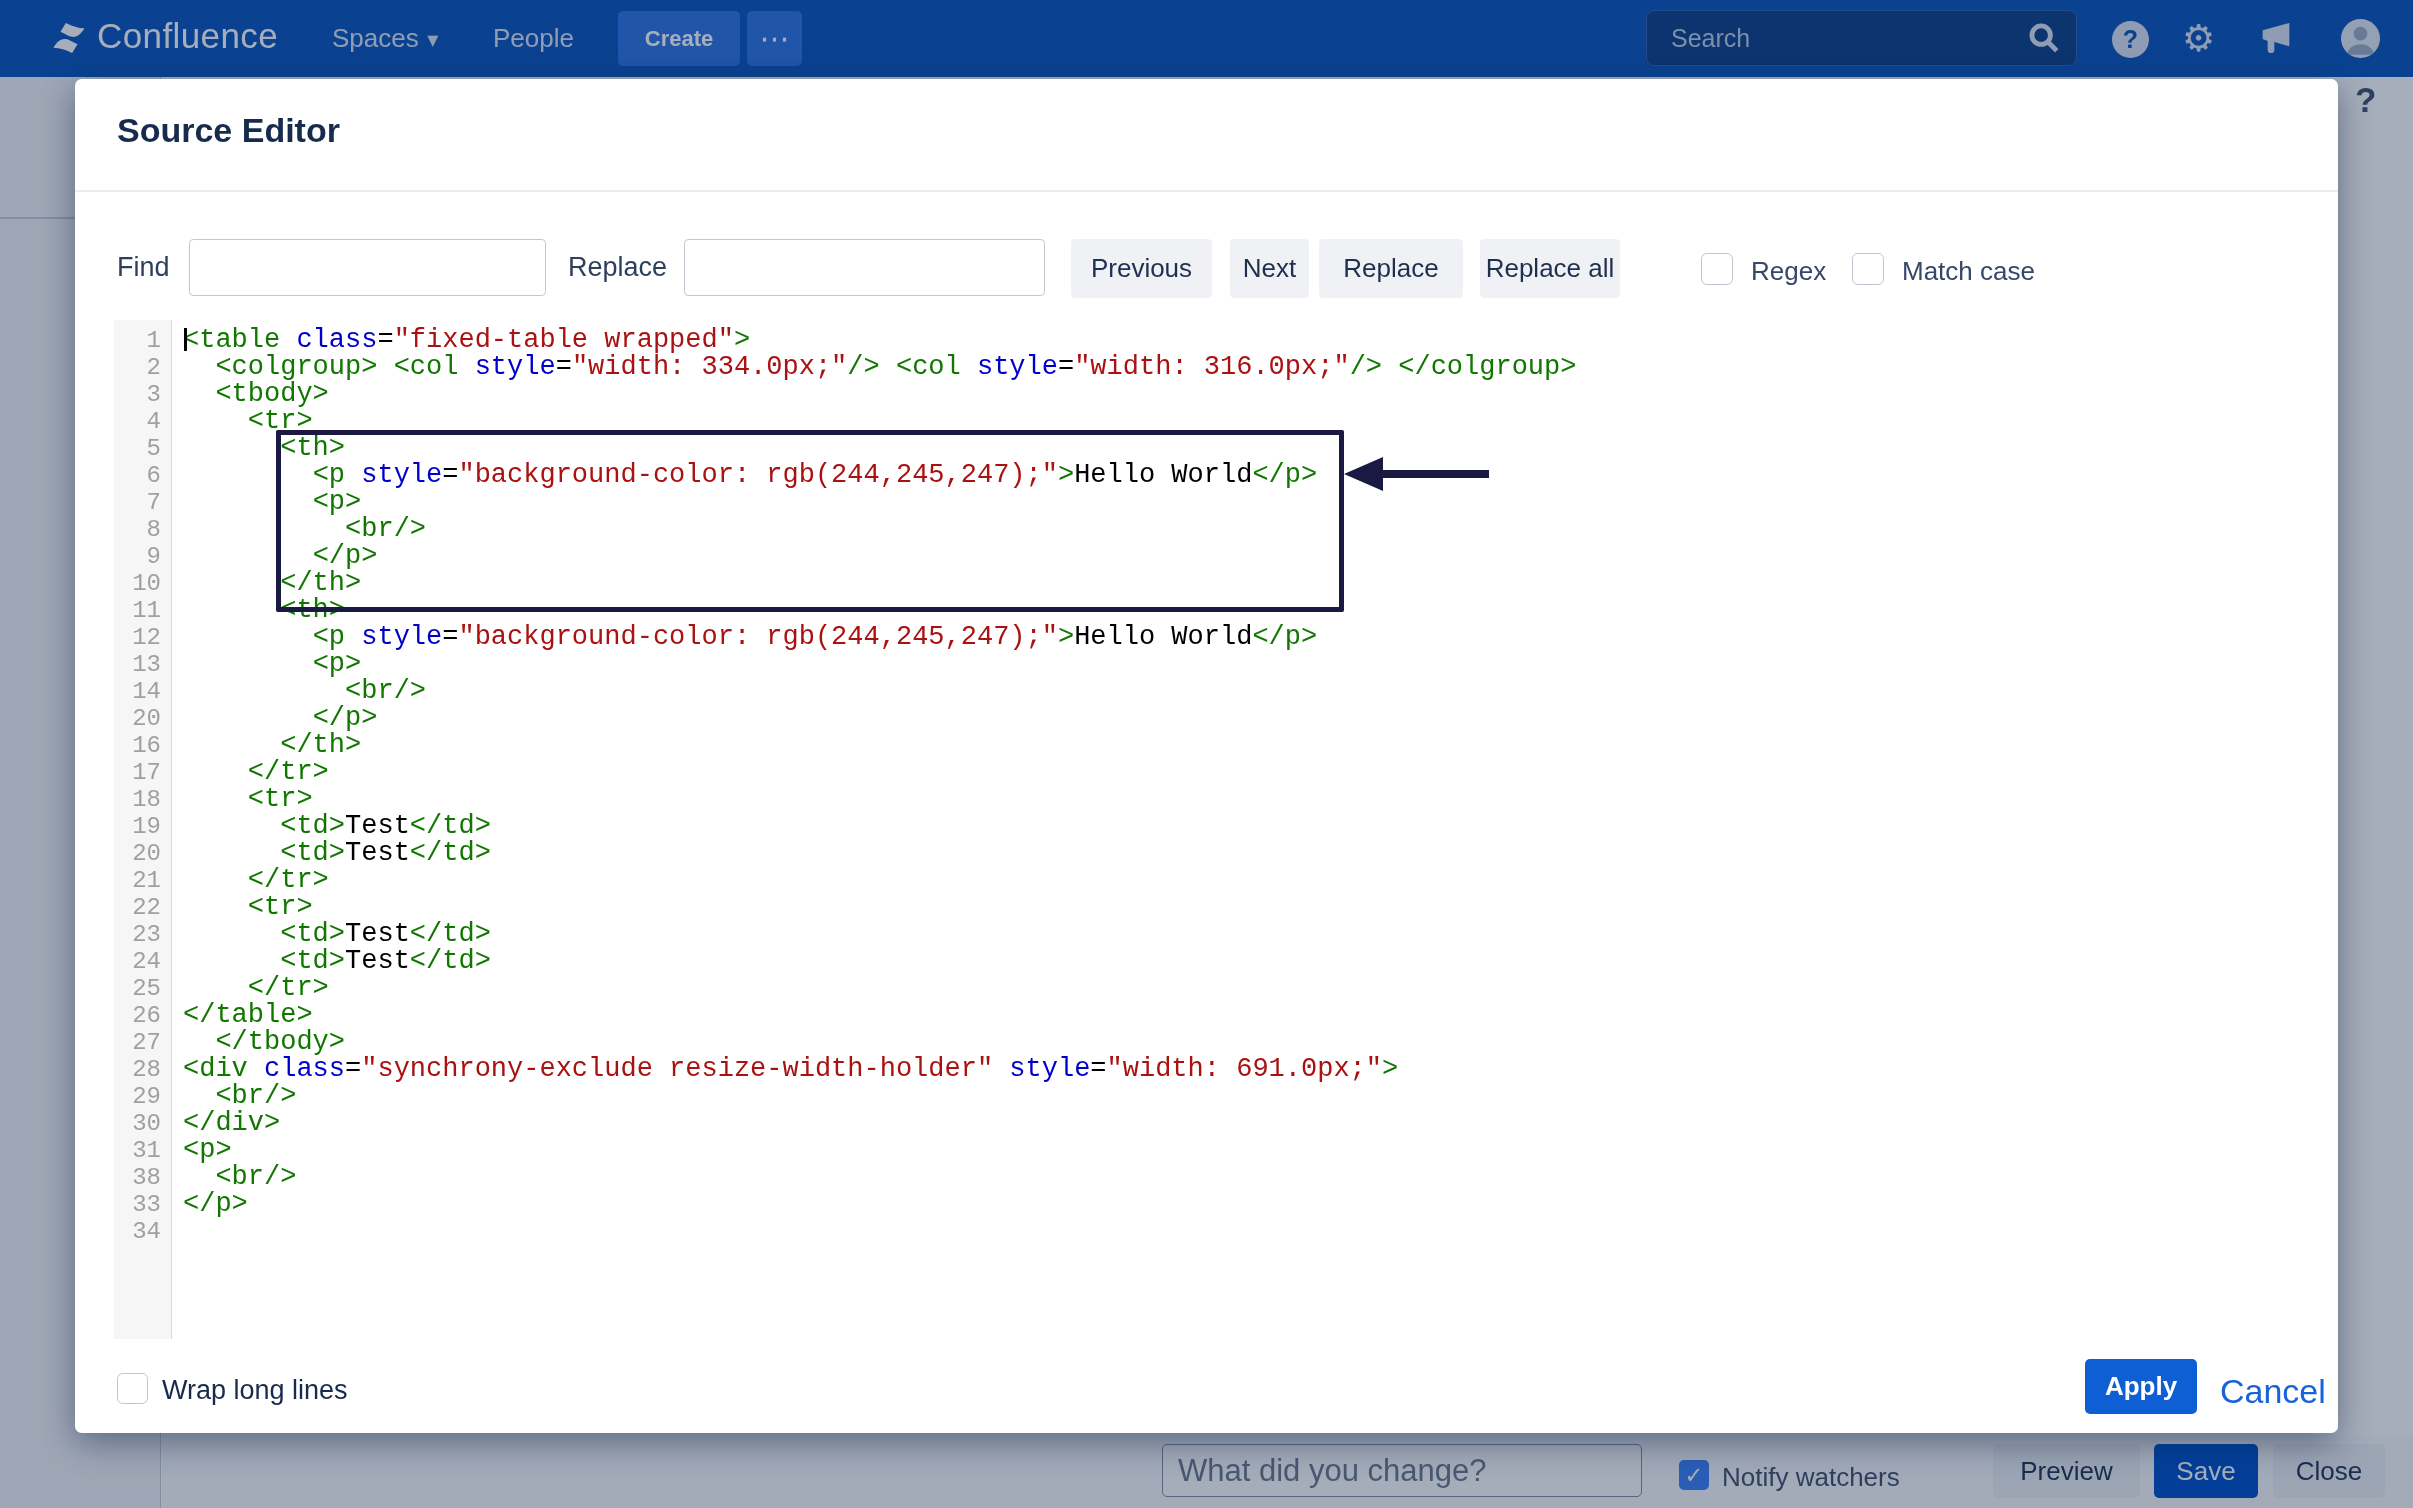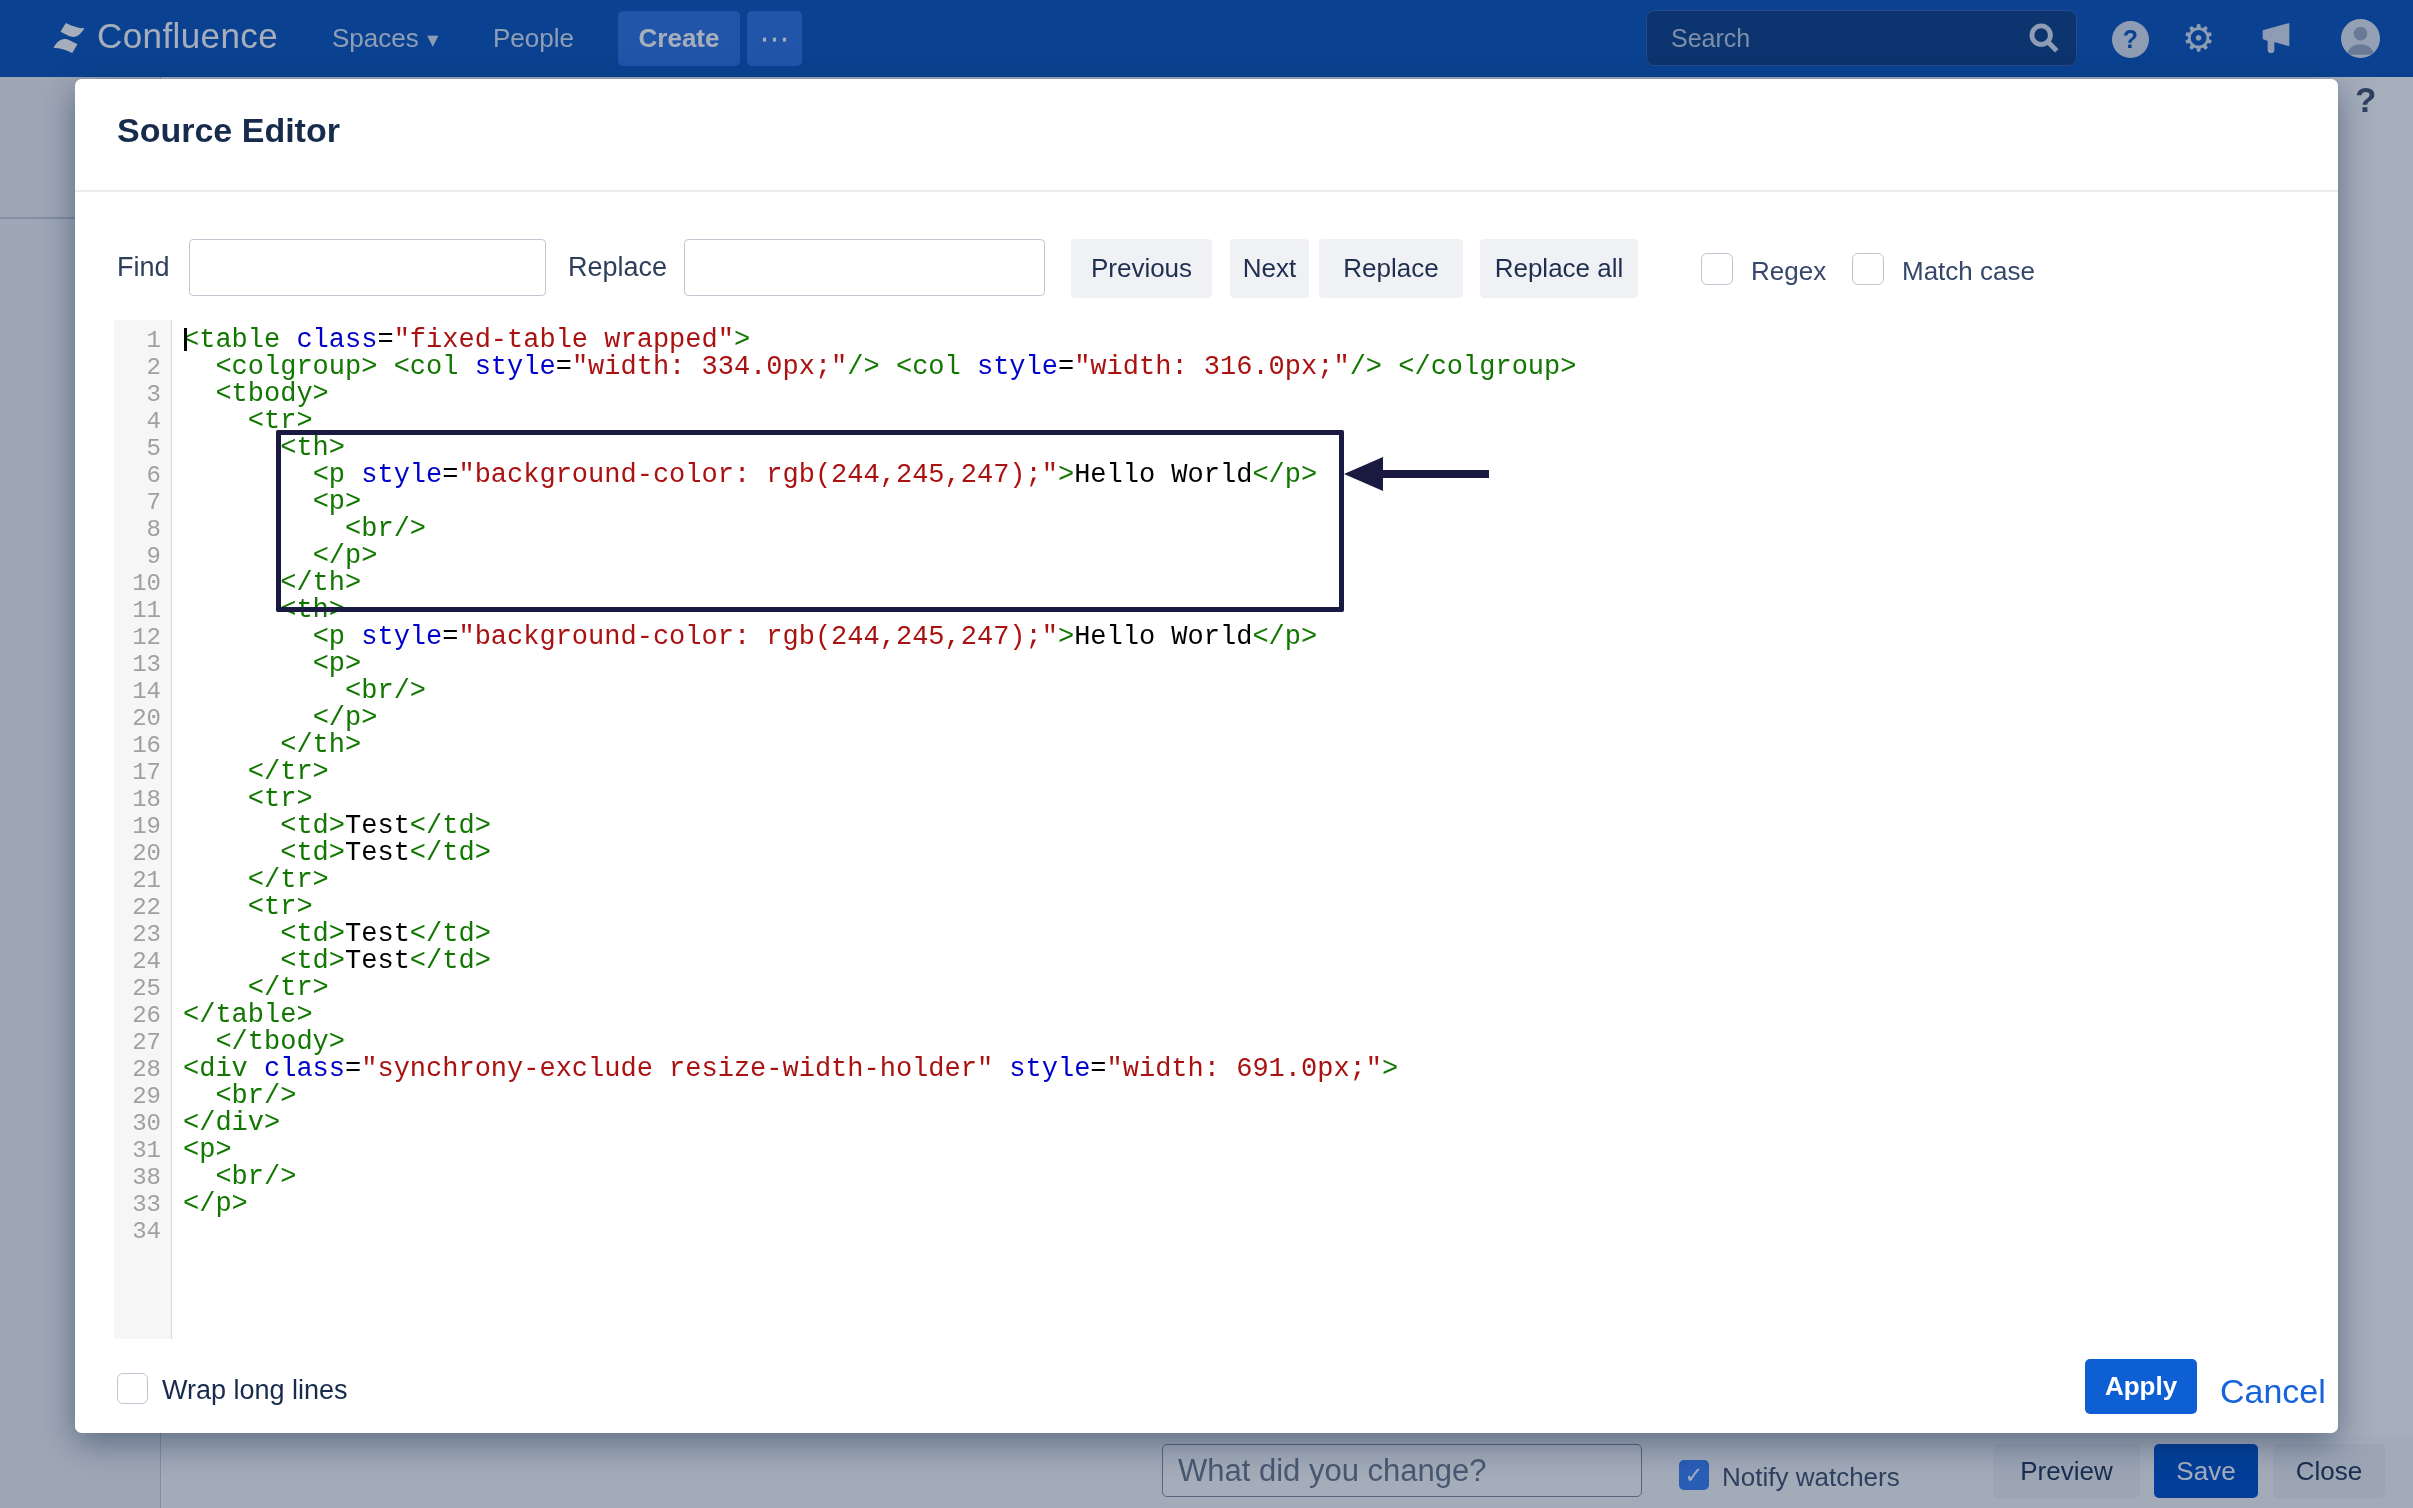--- a/index.html
+++ b/index.html
@@ -9,21 +9,21 @@
   
   .topnav{position:absolute;top:0;left:0;width:2413px;height:77px;background:#0C56BE;z-index:1;}
   .logo-mark{position:absolute;left:49px;top:18.4px;width:40px;height:40px;}
   .logo-mark svg{width:40px;height:40px;fill:#FFFFFF;}
   .product-name{position:absolute;left:97px;top:16px;font-size:35px;font-weight:500;color:#FFFFFF;letter-spacing:0.4px;}
   .nav-item{position:absolute;top:22.6px;font-size:26px;color:#DCE5F5;}
   .nav-spaces{left:332px;}
   .nav-people{left:493px;}
   .nav-chevron{font-size:22px;color:#DCE5F5;margin-left:8.4px;}
   .create-btn{position:absolute;left:618px;top:11px;width:122px;height:55px;background:#2E75E5;border-radius:5px;
-              color:#FFFFFF;font-size:26px;font-weight:700;display:flex;align-items:center;justify-content:center;}
+              color:#FFFFFF;font-size:22px;font-weight:700;display:flex;align-items:center;justify-content:center;}
   .more-btn{position:absolute;left:747px;top:11px;width:55px;height:55px;background:#2E75E5;border-radius:5px;
             color:#FFFFFF;font-size:30px;display:flex;align-items:center;justify-content:center;}
   .search-box{position:absolute;left:1646px;top:10px;width:429px;height:54px;background:#0F4187;
               border:1.7px solid #3A66B5;border-radius:8.4px;display:flex;align-items:center;}
   .search-box input{flex:1;background:transparent;border:none;outline:none;color:#E8EEFA;
                     font-size:25px;font-family:"Liberation Sans",sans-serif;padding:0 24px;}
   .search-box input::placeholder{color:#BFCDE8;}
   .search-mag{width:34px;height:34px;margin-right:15px;}
   .search-mag svg{width:34px;height:34px;stroke:#DCE5F5;fill:none;stroke-width:3.4;}
   .nav-help{position:absolute;left:2112px;top:21px;width:37px;height:37px;border-radius:50%;background:#DCE5F5;
@@ -77,21 +77,21 @@
   .find-input{position:absolute;top:160px;height:55px;border:1.7px solid #C1C7D0;border-radius:4.2px;background:#FFF;}
   .inp-find{left:114px;width:355px;}
   .inp-replace{left:609px;width:359px;}
   .find-input input{width:100%;height:100%;border:none;outline:none;background:transparent;
                     font-size:25px;font-family:"Liberation Sans",sans-serif;color:#172B4D;padding:0 11.7px;box-sizing:border-box;}
   .fr-btn{position:absolute;top:160px;height:59px;background:#F0F1F4;border-radius:4.2px;color:#1F2F4F;
           font-size:26px;display:flex;align-items:center;justify-content:center;}
   .btn-previous{left:996px;width:141px;}
   .btn-next{left:1155px;width:79px;}
   .btn-replace{left:1244px;width:144px;}
-  .btn-replace-all{left:1405px;width:158px;}
+  .btn-replace-all{left:1405px;width:140px;}
   .opt-cb{position:absolute;top:174px;width:30px;height:30px;border:1.7px solid #BEC5D0;border-radius:5.9px;background:#FFF;}
   .cb-regex{left:1626px;}
   .cb-match{left:1777px;}
   .opt-label{position:absolute;top:177px;font-size:26px;color:#35476B;}
   .lbl-regex{left:1676px;}
   .lbl-match{left:1827px;}
 
   
   .editor{position:absolute;left:39px;top:241px;width:2203px;height:1019px;background:#FFFFFF;}
   .gutter{position:absolute;left:0;top:0;width:58px;height:1019px;background:#F6F6F6;border-right:1.7px solid #DADADA;

